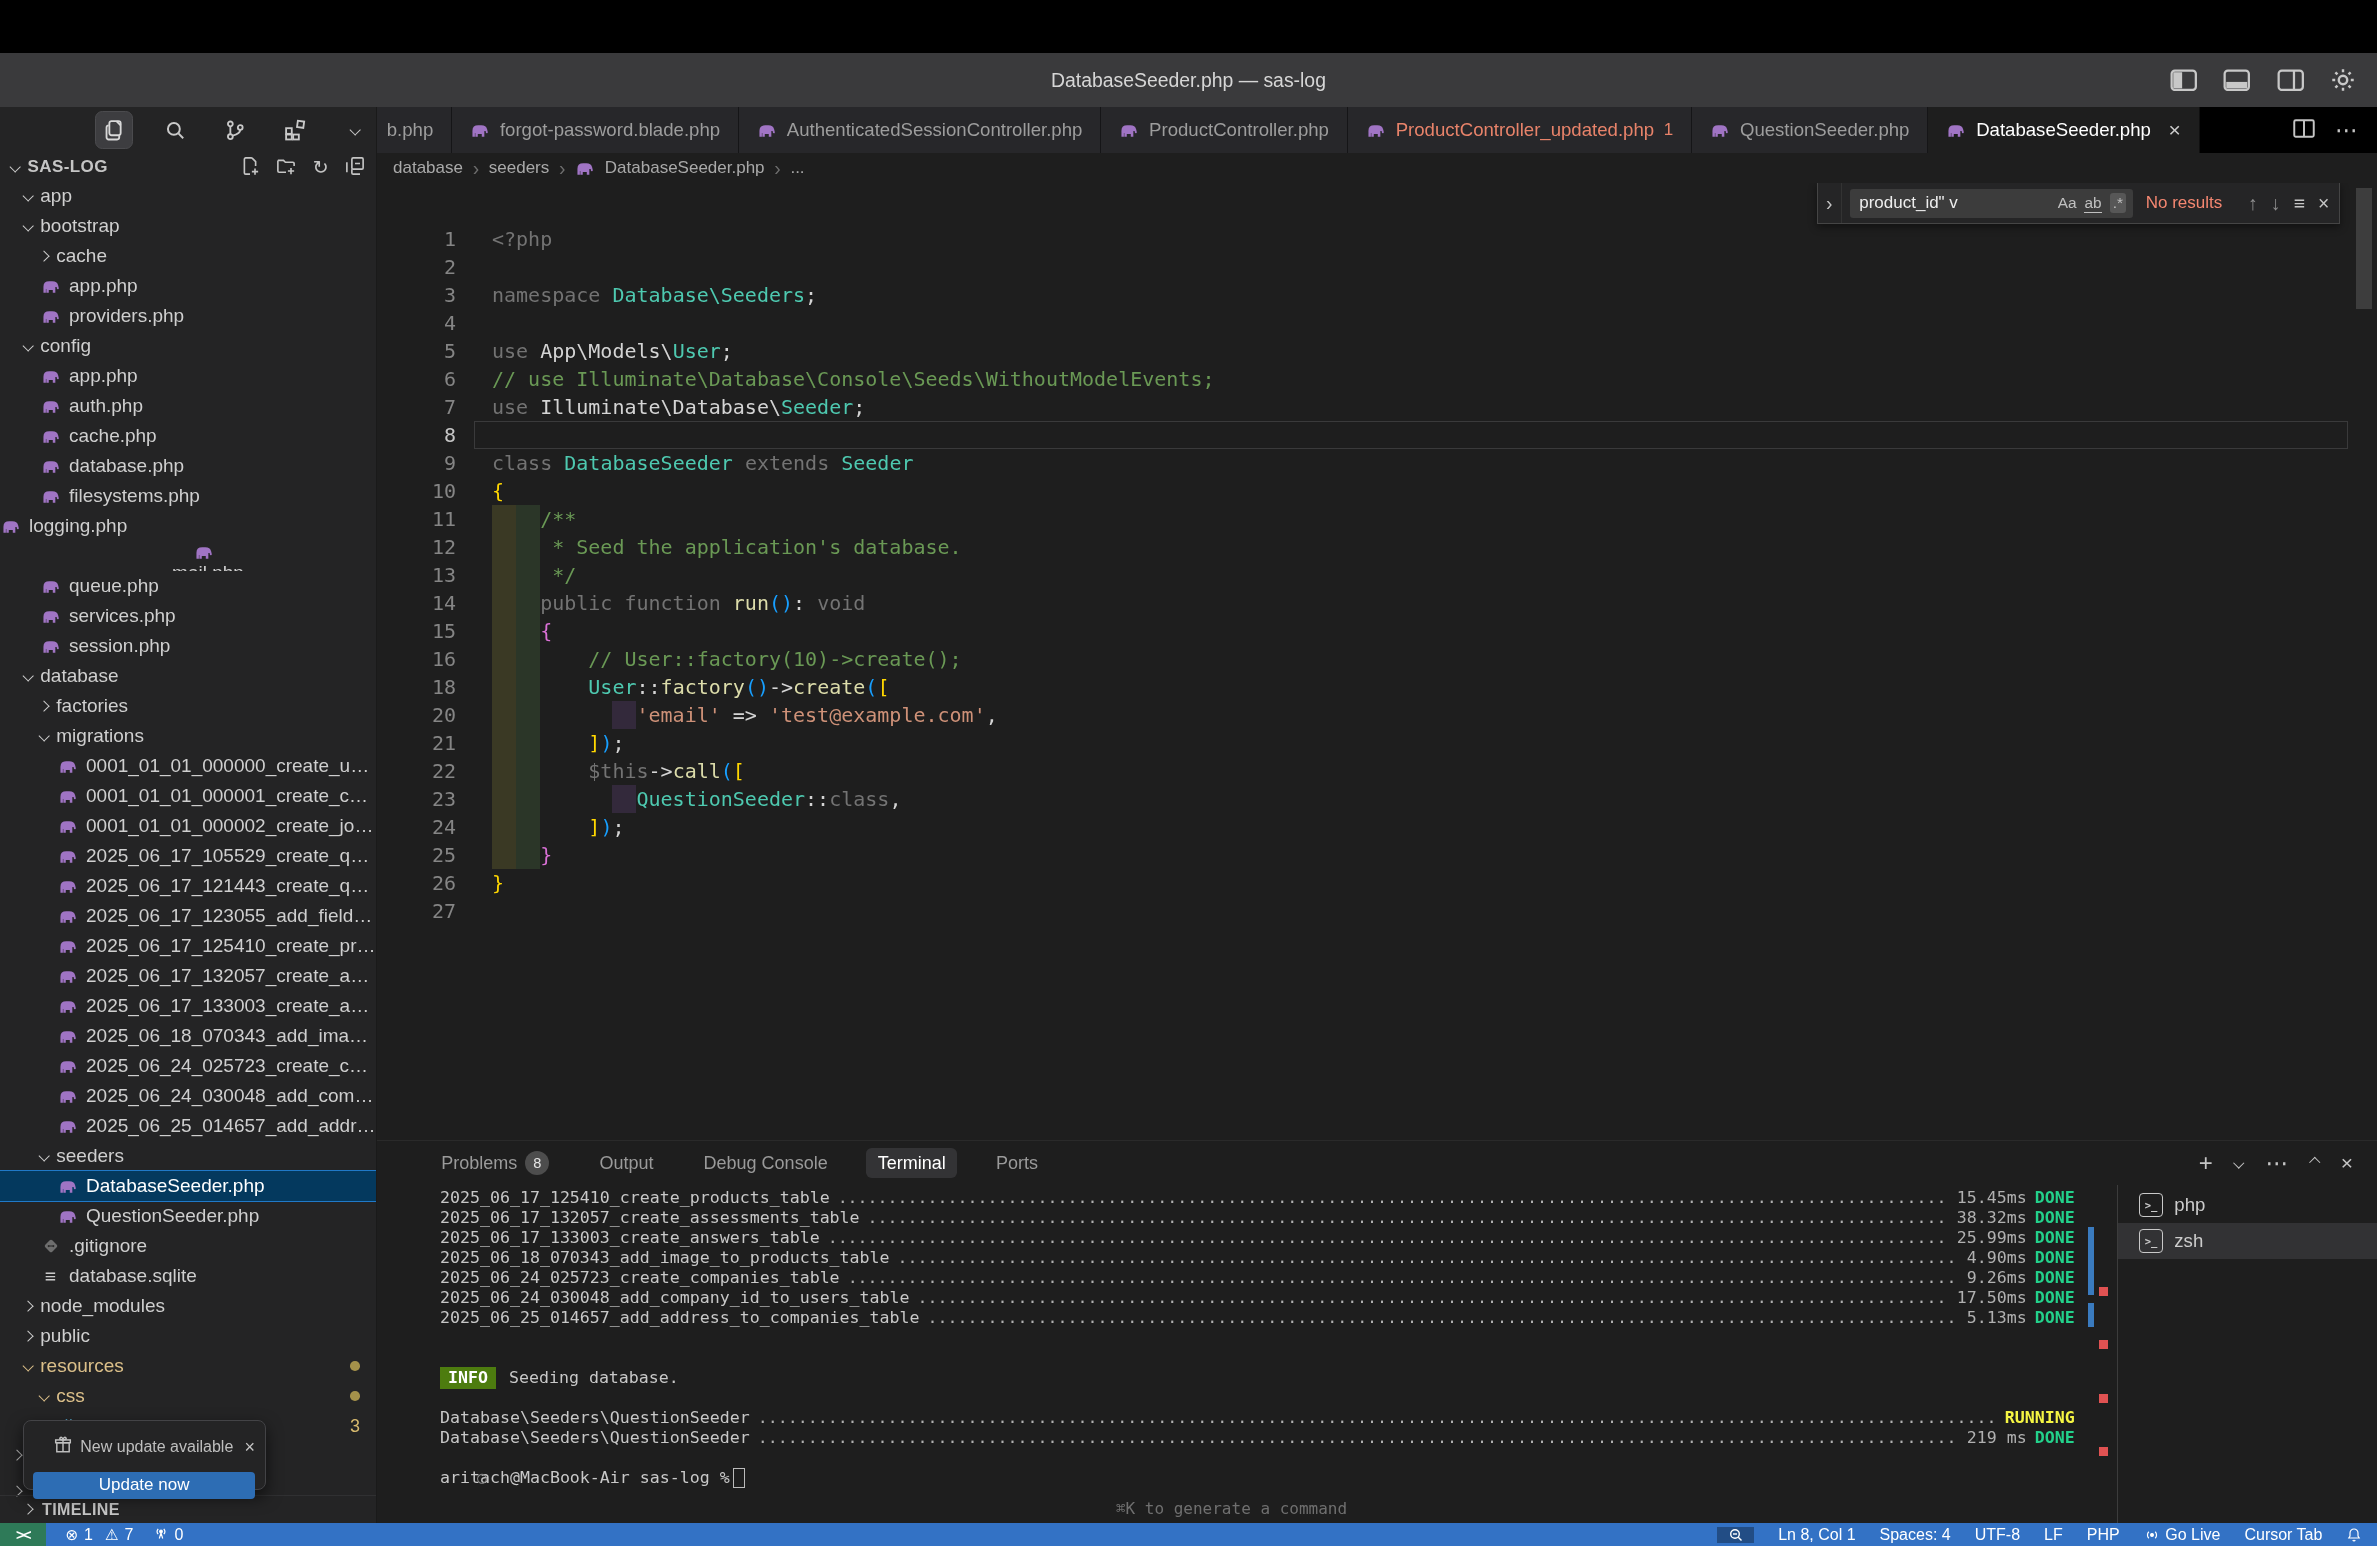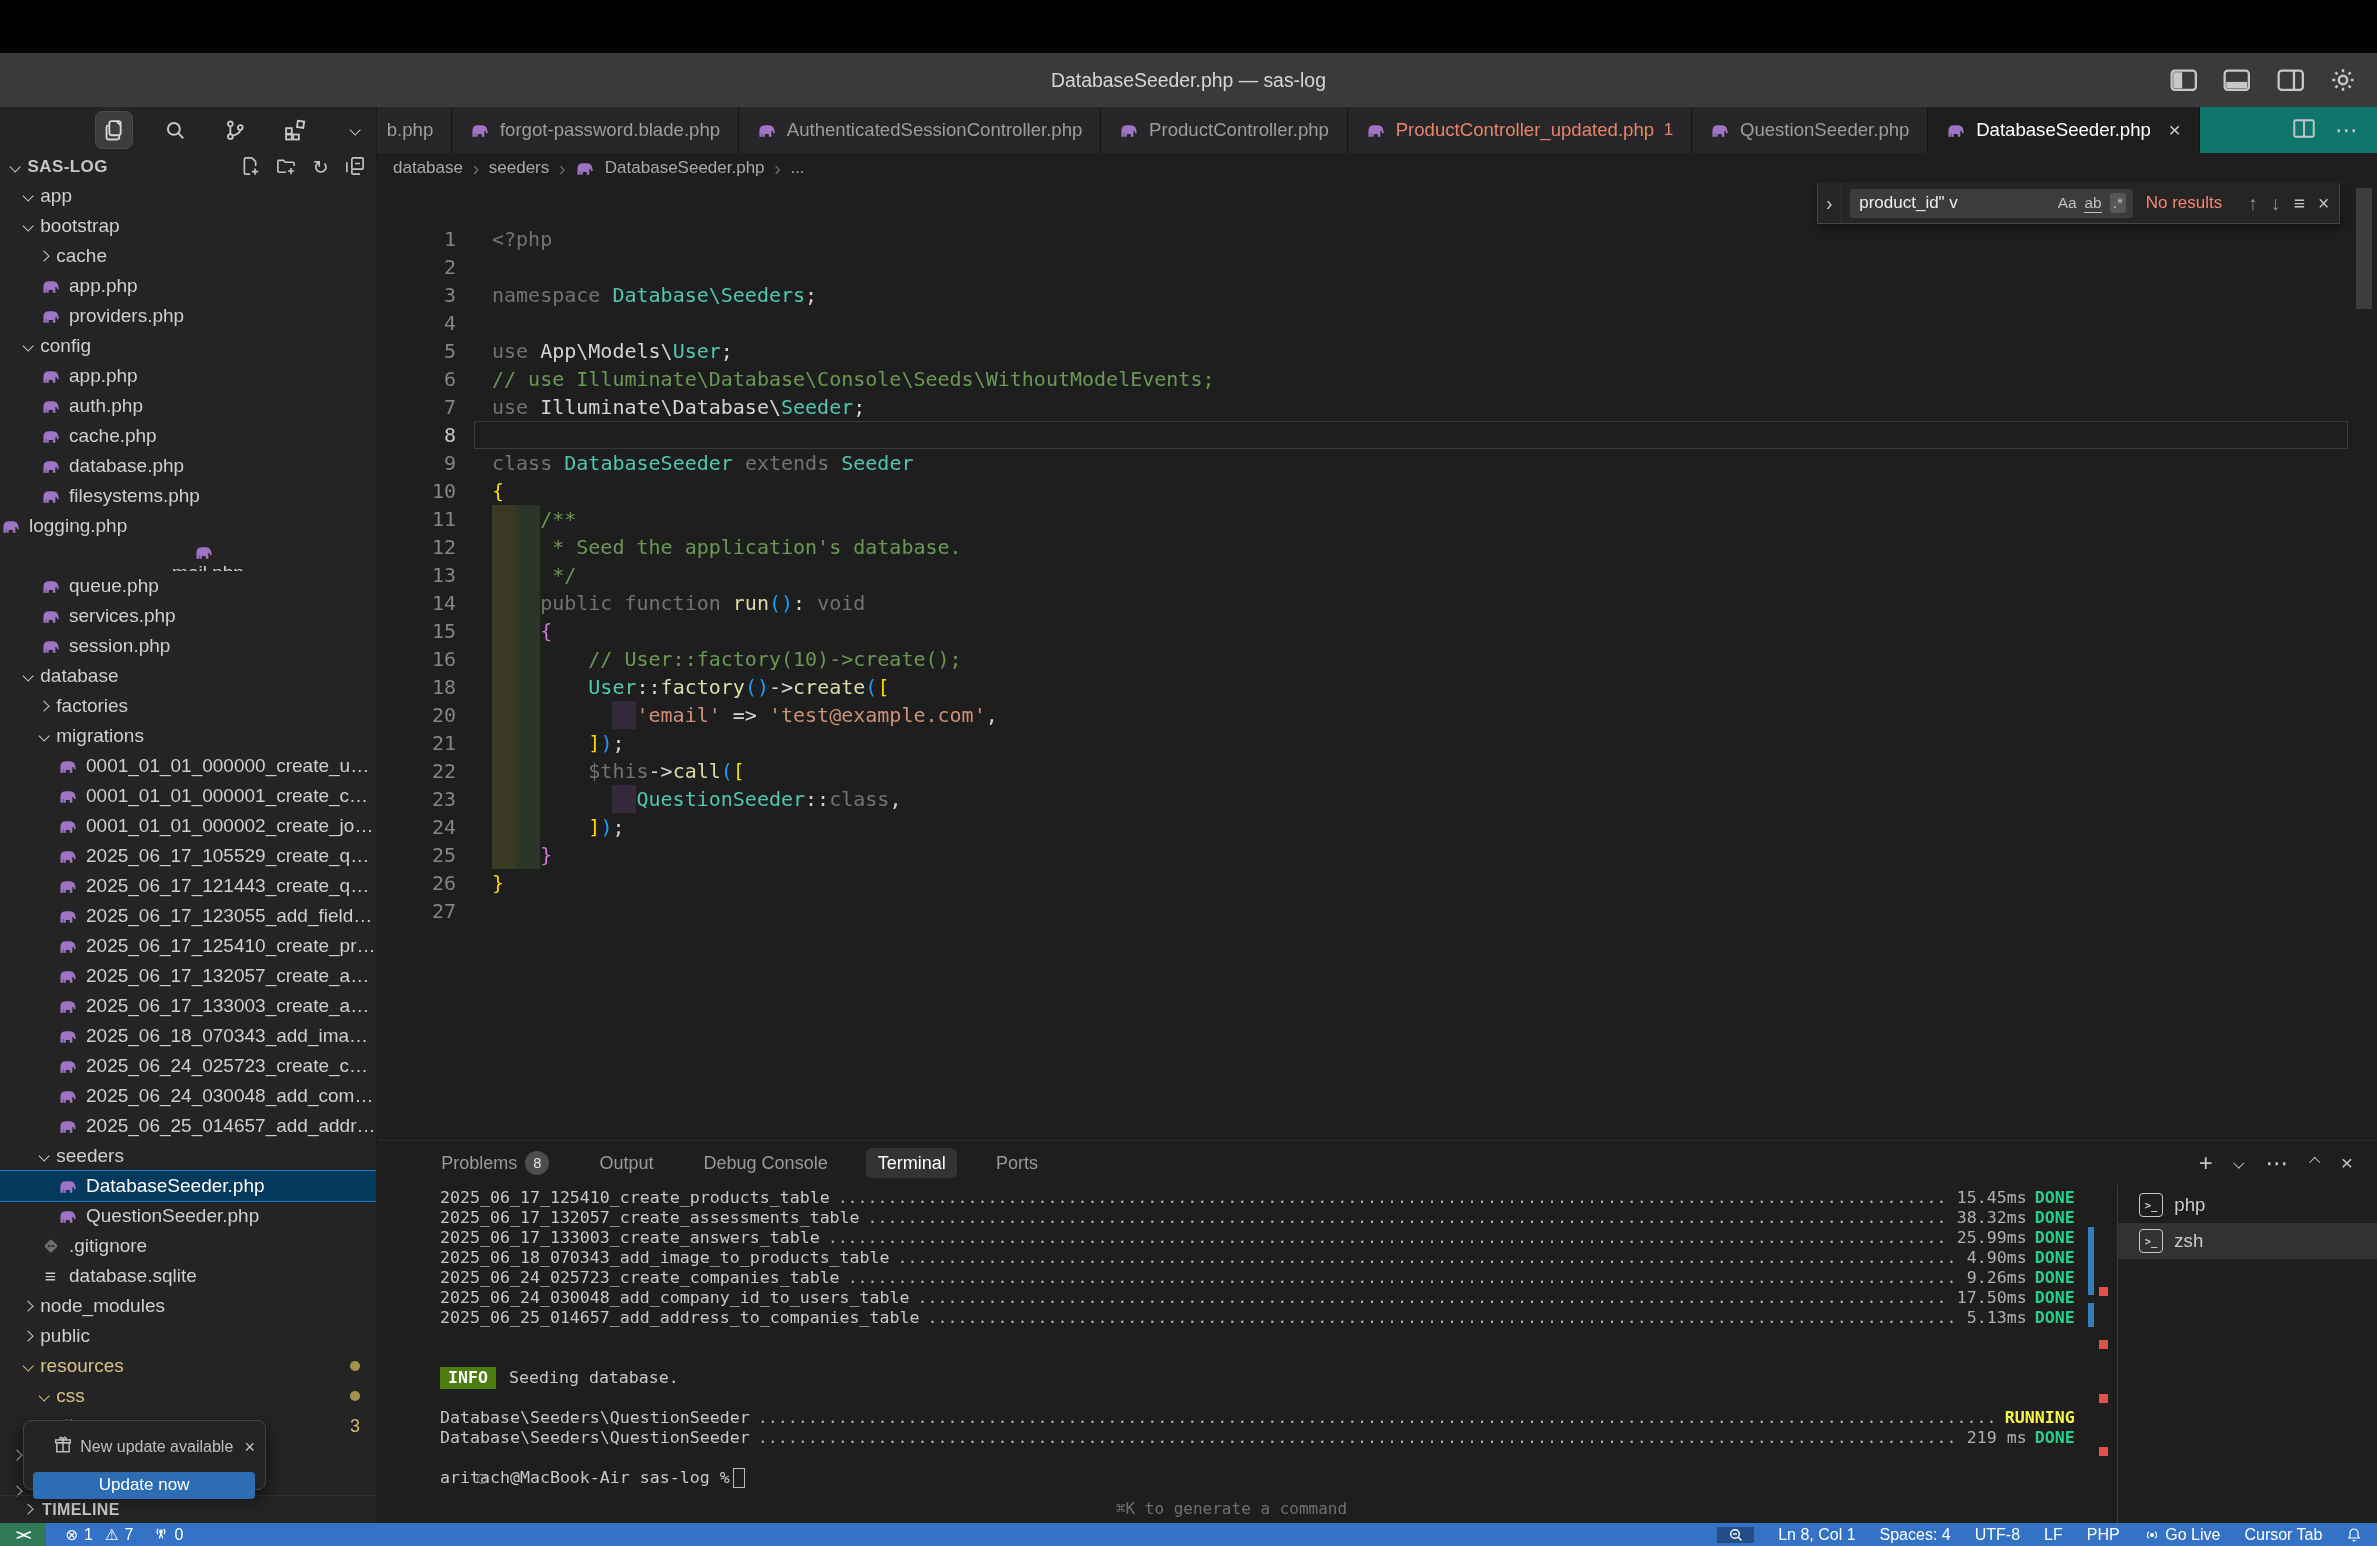--- a/index.html
+++ b/index.html
@@ -42,21 +42,21 @@
   
   .toast{position:absolute;left:22.6px;top:1313px;width:243px;height:70px;background:#242425;border:0.8px solid #434346;border-radius:8px;
          box-shadow:0 6.5px 16px rgba(0,0,0,.6);padding:8px 9.7px;box-sizing:border-box;z-index:5;}
   .toast .trow{display:flex;align-items:center;gap:8px;font-size:16px;color:#bfbfbf;}
   .toast .tx{margin-left:auto;color:#c5c5c5;font-size:18px;}
   .toast .tbtn{margin-top:6.5px;height:27.5px;background:#2d6db4;border-radius:4px;display:flex;align-items:center;justify-content:center;
                color:#fff;font-size:17px;}
 
   
   .editor-col{flex:1;display:flex;flex-direction:column;min-width:0;}
-  .tabstrip{height:46px;background:#0f766e;display:flex;align-items:stretch;flex:none;}
+  .tabstrip{height:46px;background:#000000;display:flex;align-items:stretch;flex:none;}
   .tab{display:flex;align-items:center;gap:9.7px;padding:0 18px;background:#27272a;border-right:0.8px solid rgba(0,0,0,.45);
        font-size:18.6px;color:#9d9d9d;white-space:nowrap;}
   .tab.partial{padding-left:9.7px;}
   .tab.active{background:#1e1e1e;color:#ffffff;}
   .tab .tclose{margin-left:8px;font-size:21px;color:#cccccc;}
   .tab .tsuffix{font-size:17px;}
   .tab-actions{margin-left:auto;display:flex;align-items:center;gap:19.4px;padding:0 19.4px;color:#c5c5c5;}
   .breadcrumb{height:30px;display:flex;align-items:center;gap:9.7px;padding-left:16px;background:#1e1e1e;font-size:17px;color:#a9a9a9;flex:none;}
   .breadcrumb .bsep{color:#6e6e6e;font-size:19.4px;}
 

